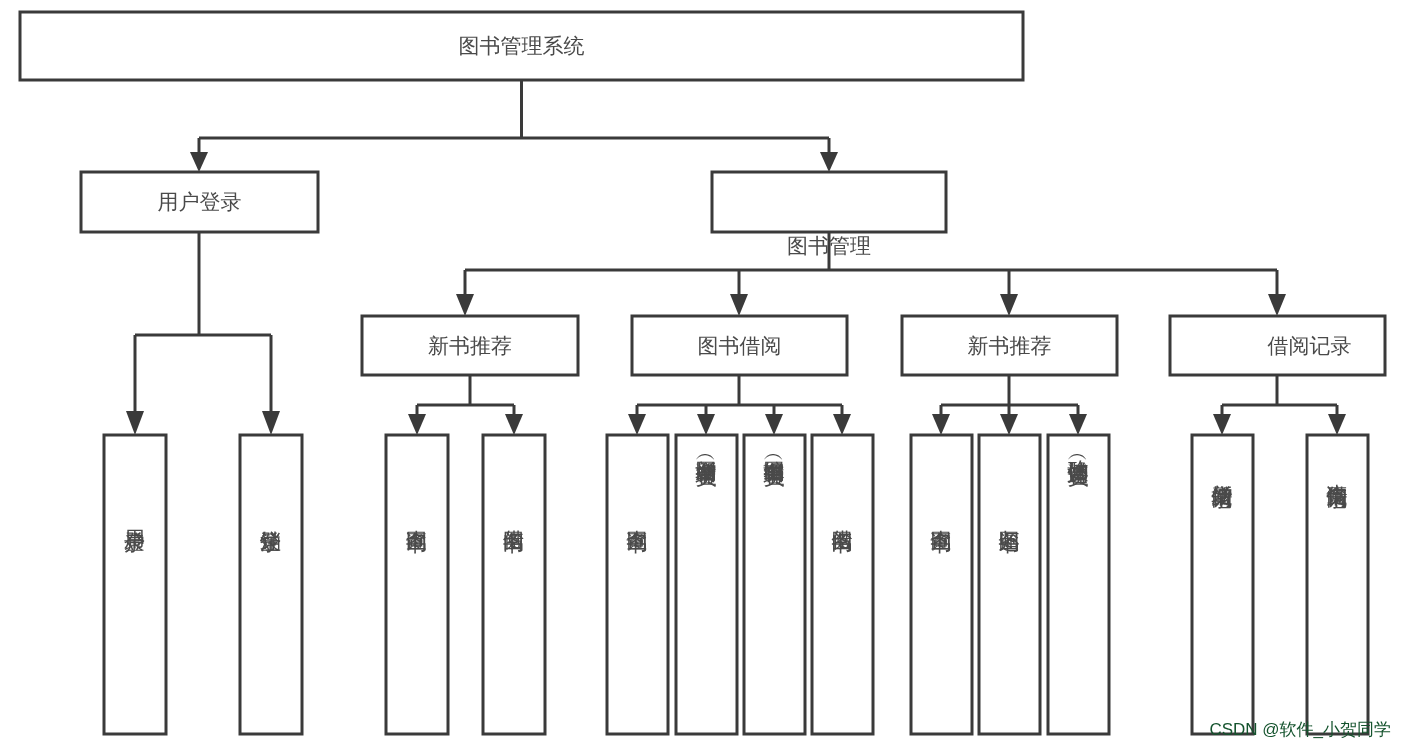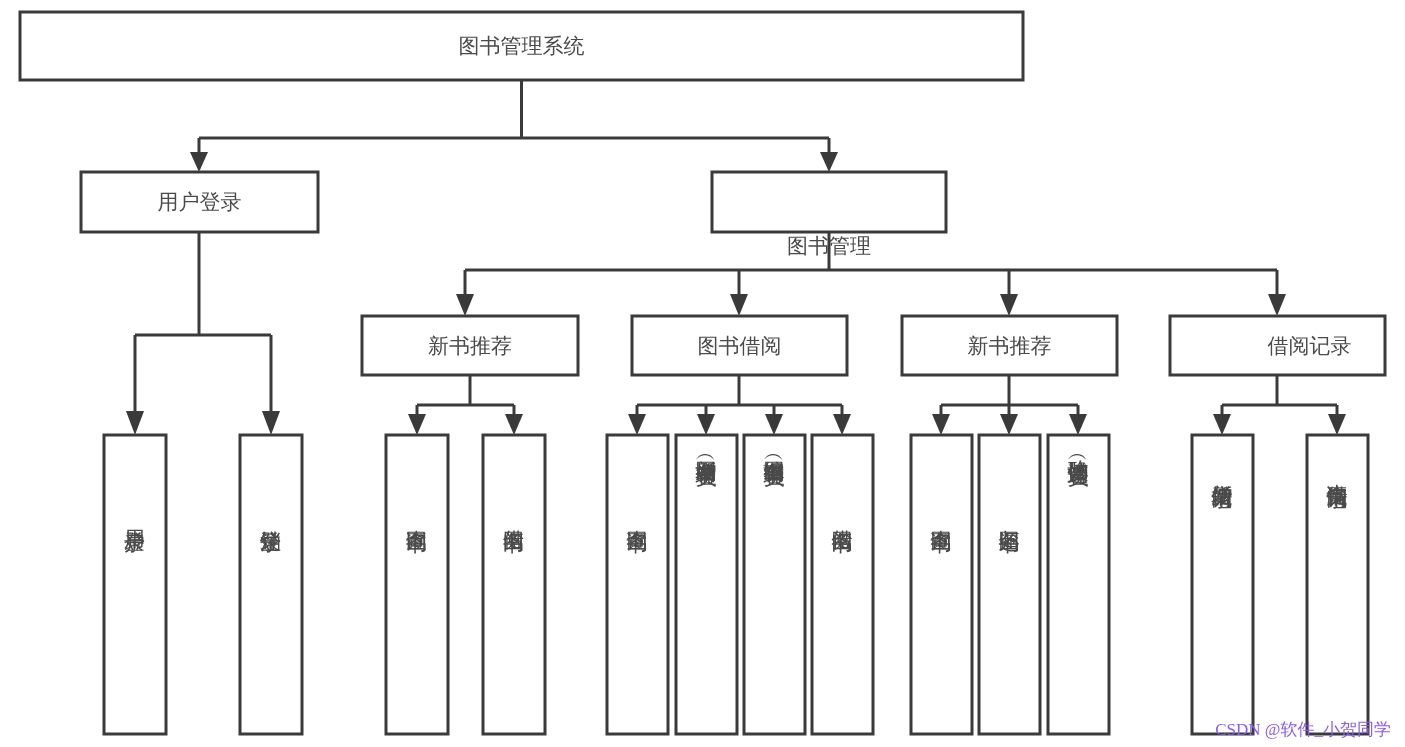--- a/index.html
+++ b/index.html
@@ -64,23 +64,23 @@
   .hlabel {
     font-family: "Liberation Sans", "DejaVu Sans", sans-serif;
     font-size: 21px;
     color: #4a4a4a;
     white-space: nowrap;
   }
   #watermark {
     position: absolute;
     right: 14px;
     bottom: 6px;
-    font-family: Liberation Serif, serif;
+    font-family: Liberation Sans, sans-serif;
     font-size: 17px;
-    color: #8b5cf6;
+    color: #14532d;
     white-space: nowrap;
     pointer-events: none;
   }
 </style>
 </head>
 <body>
 
 <svg id="diagram" viewBox="0 0 1405 747" xmlns="http://www.w3.org/2000/svg">
 
   <g>

